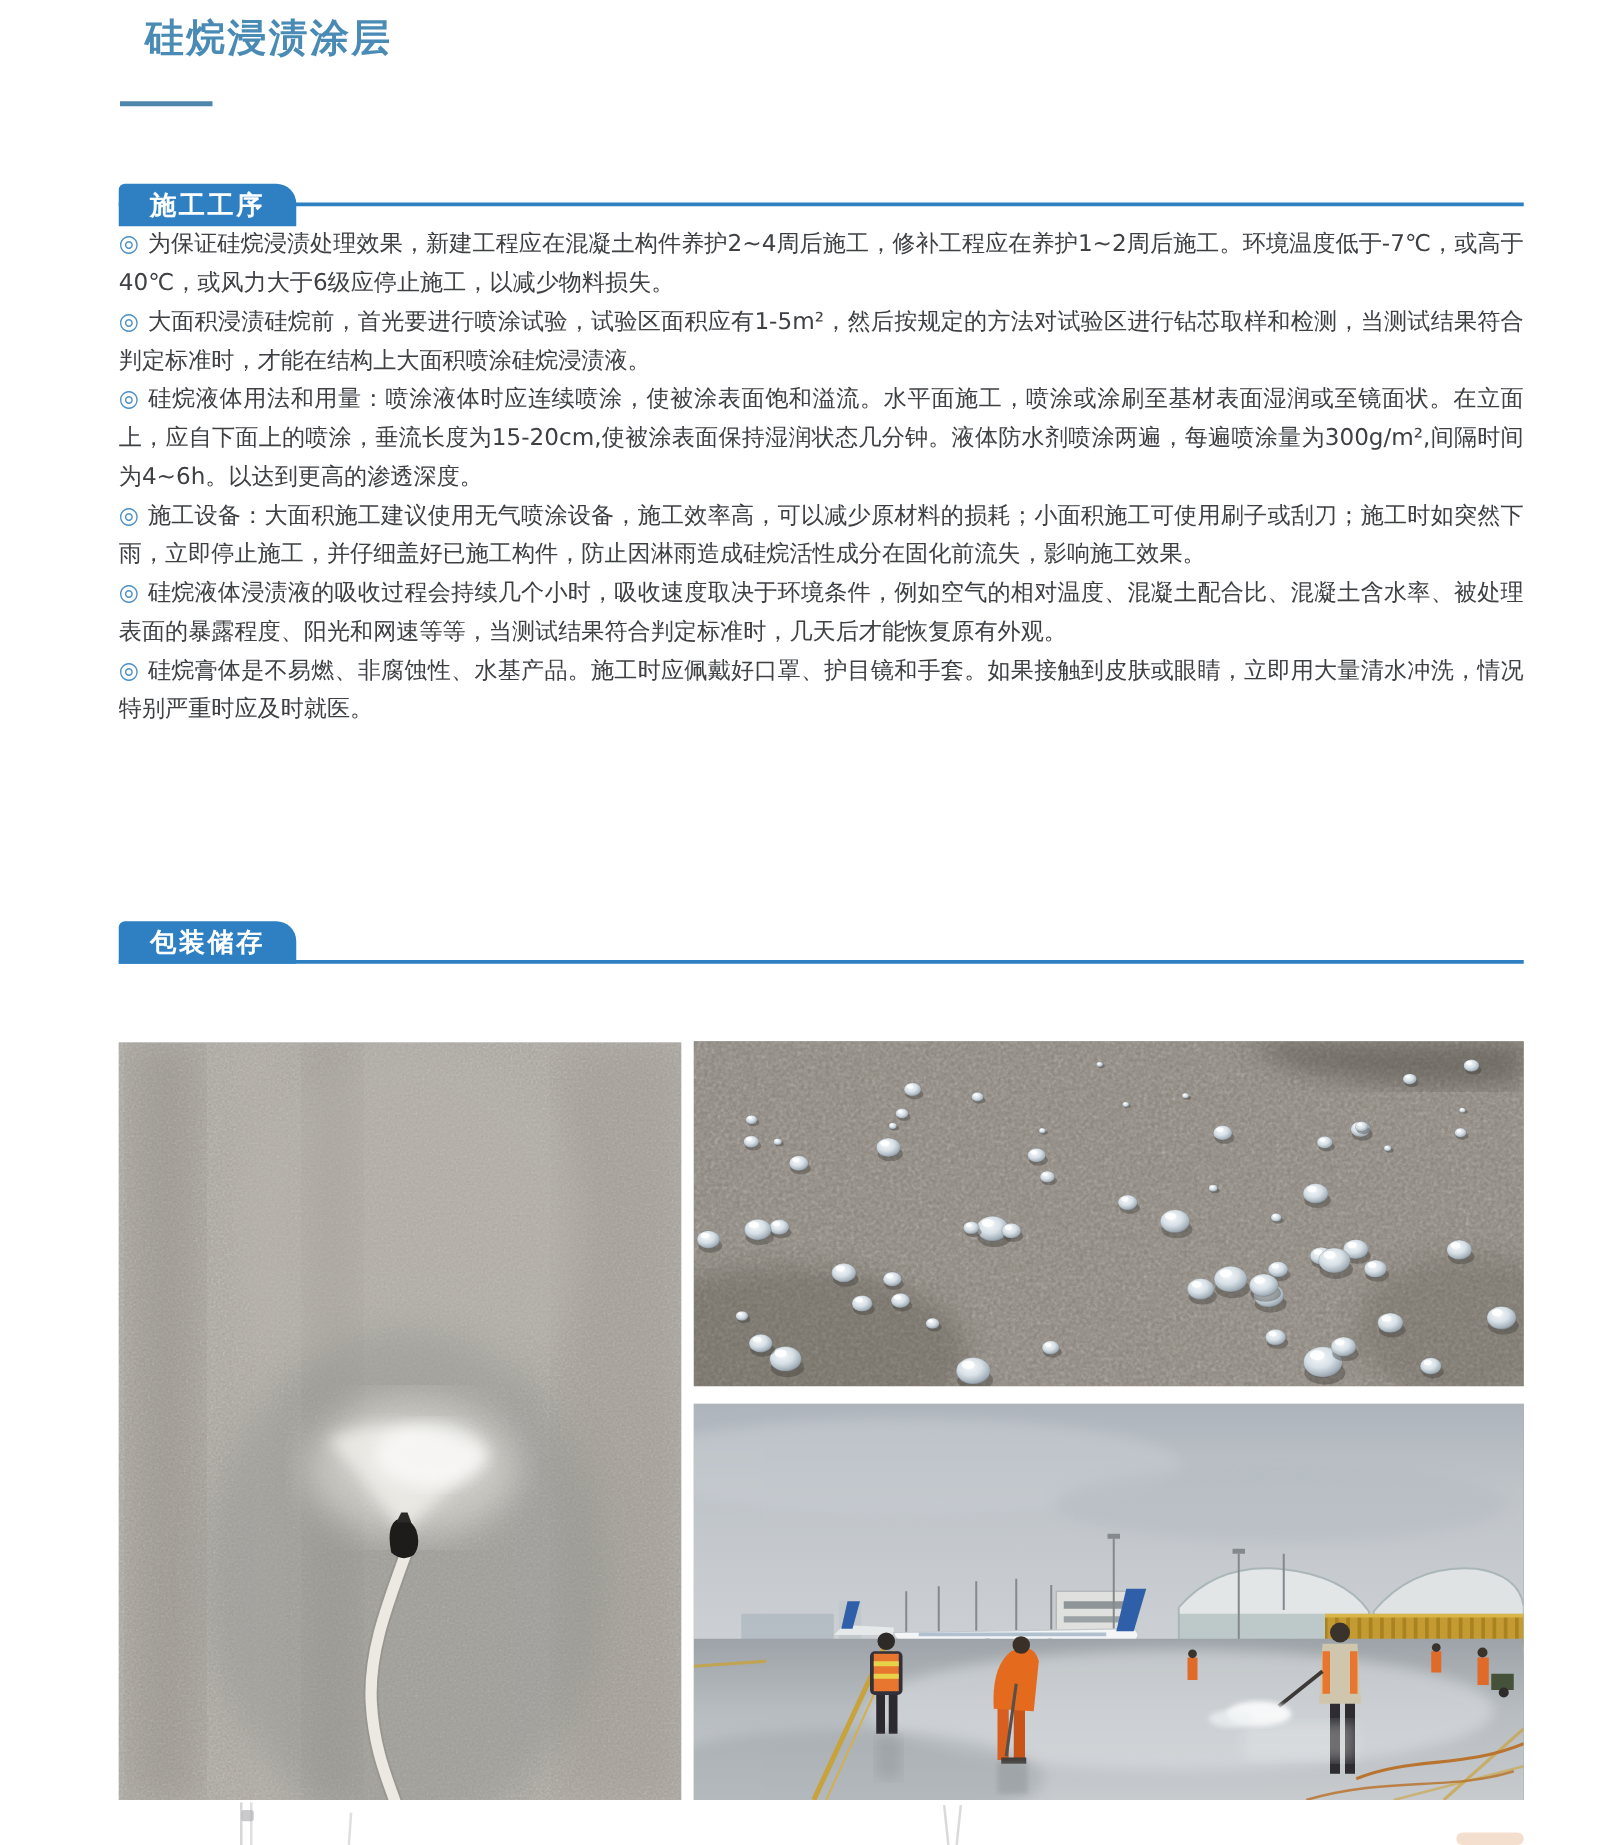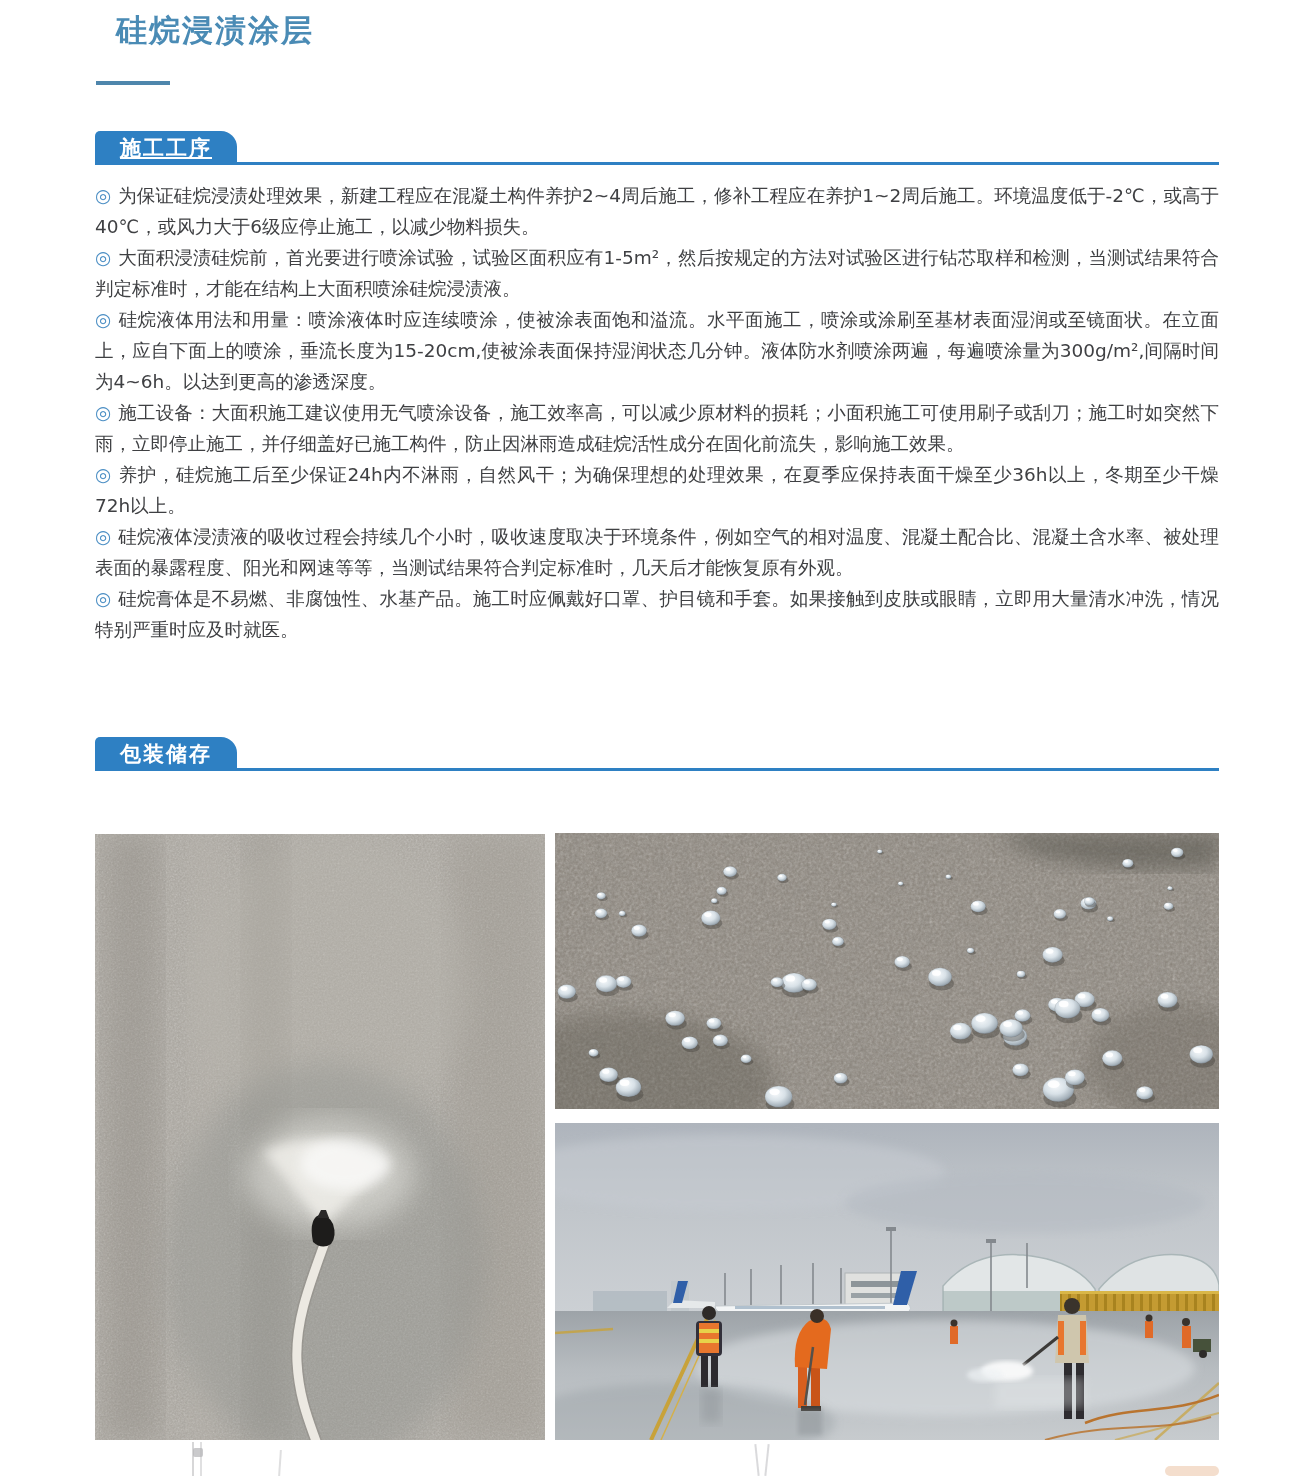--- a/index.html
+++ b/index.html
@@ -21,31 +21,30 @@
   .ghost{position:absolute;pointer-events:none;}
 </style>
 </head>
 <body>
 
 <div class="page">
 
   <div class="page-title">硅烷浸渍涂层</div>
   <div class="title-dash"></div>
 
-  <div class="badge" style="top:131px;text-decoration:underline;">
+  <div class="badge" style="top:147px;">
     <span>施工工序</span>
   </div>
   <div class="rule" style="top:162px;"></div>
 
   <div class="bullets" style="top:180px;">
-    <p><span class="bmark">◎</span><span>为保证硅烷浸渍处理效果，新建工程应在混凝土构件养护2~4周后施工，修补工程应在养护1~2周后施工。环境温度低于-2℃，或高于40℃，或风力大于6级应停止施工，以减少物料损失。</span></p>
+    <p><span class="bmark">◎</span><span>为保证硅烷浸渍处理效果，新建工程应在混凝土构件养护2~4周后施工，修补工程应在养护1~2周后施工。环境温度低于-7℃，或高于40℃，或风力大于6级应停止施工，以减少物料损失。</span></p>
     <p><span class="bmark">◎</span><span>大面积浸渍硅烷前，首光要进行喷涂试验，试验区面积应有1-5m²，然后按规定的方法对试验区进行钻芯取样和检测，当测试结果符合判定标准时，才能在结构上大面积喷涂硅烷浸渍液。</span></p>
     <p><span class="bmark">◎</span><span>硅烷液体用法和用量：喷涂液体时应连续喷涂，使被涂表面饱和溢流。水平面施工，喷涂或涂刷至基材表面湿润或至镜面状。在立面上，应自下面上的喷涂，垂流长度为15-20cm,使被涂表面保持湿润状态几分钟。液体防水剂喷涂两遍，每遍喷涂量为300g/m²,间隔时间为4~6h。以达到更高的渗透深度。</span></p>
     <p><span class="bmark">◎</span><span>施工设备：大面积施工建议使用无气喷涂设备，施工效率高，可以减少原材料的损耗；小面积施工可使用刷子或刮刀；施工时如突然下雨，立即停止施工，并仔细盖好已施工构件，防止因淋雨造成硅烷活性成分在固化前流失，影响施工效果。</span></p>
-    <p><span class="bmark">◎</span><span>养护，硅烷施工后至少保证24h内不淋雨，自然风干；为确保理想的处理效果，在夏季应保持表面干燥至少36h以上，冬期至少干燥72h以上。</span></p>
     <p><span class="bmark">◎</span><span>硅烷液体浸渍液的吸收过程会持续几个小时，吸收速度取决于环境条件，例如空气的相对温度、混凝土配合比、混凝土含水率、被处理表面的暴露程度、阳光和网速等等，当测试结果符合判定标准时，几天后才能恢复原有外观。</span></p>
     <p><span class="bmark">◎</span><span>硅烷膏体是不易燃、非腐蚀性、水基产品。施工时应佩戴好口罩、护目镜和手套。如果接触到皮肤或眼睛，立即用大量清水冲洗，情况特别严重时应及时就医。</span></p>
   </div>
 
   <div class="badge" style="top:737px;">
     <span>包装储存</span>
   </div>
   <div class="rule" style="top:768px;"></div>
 
 

